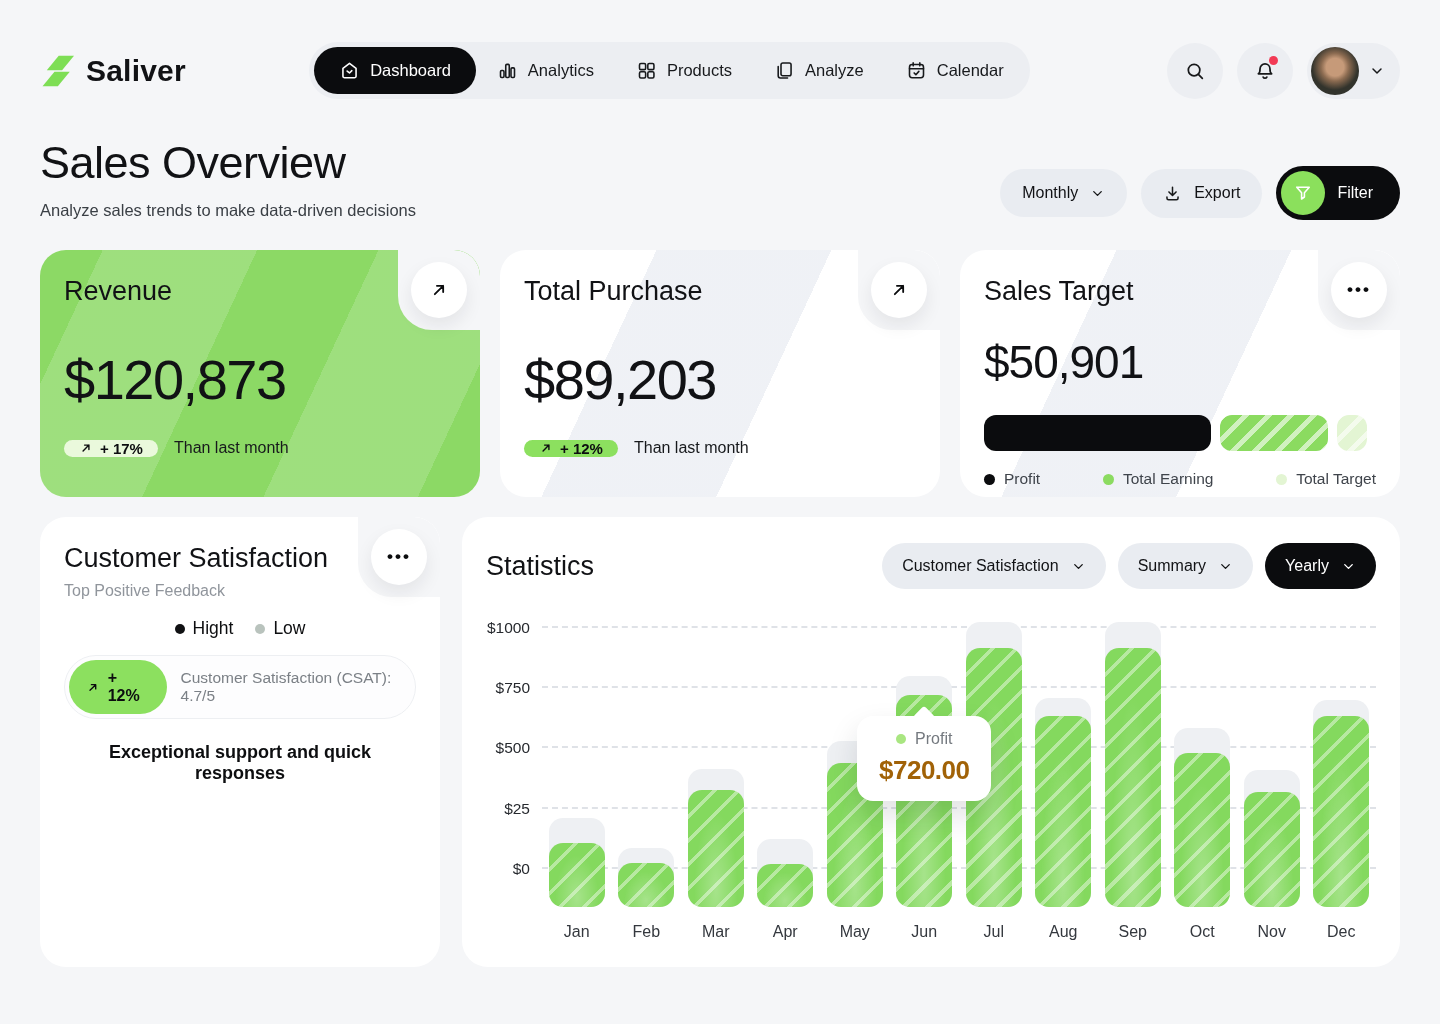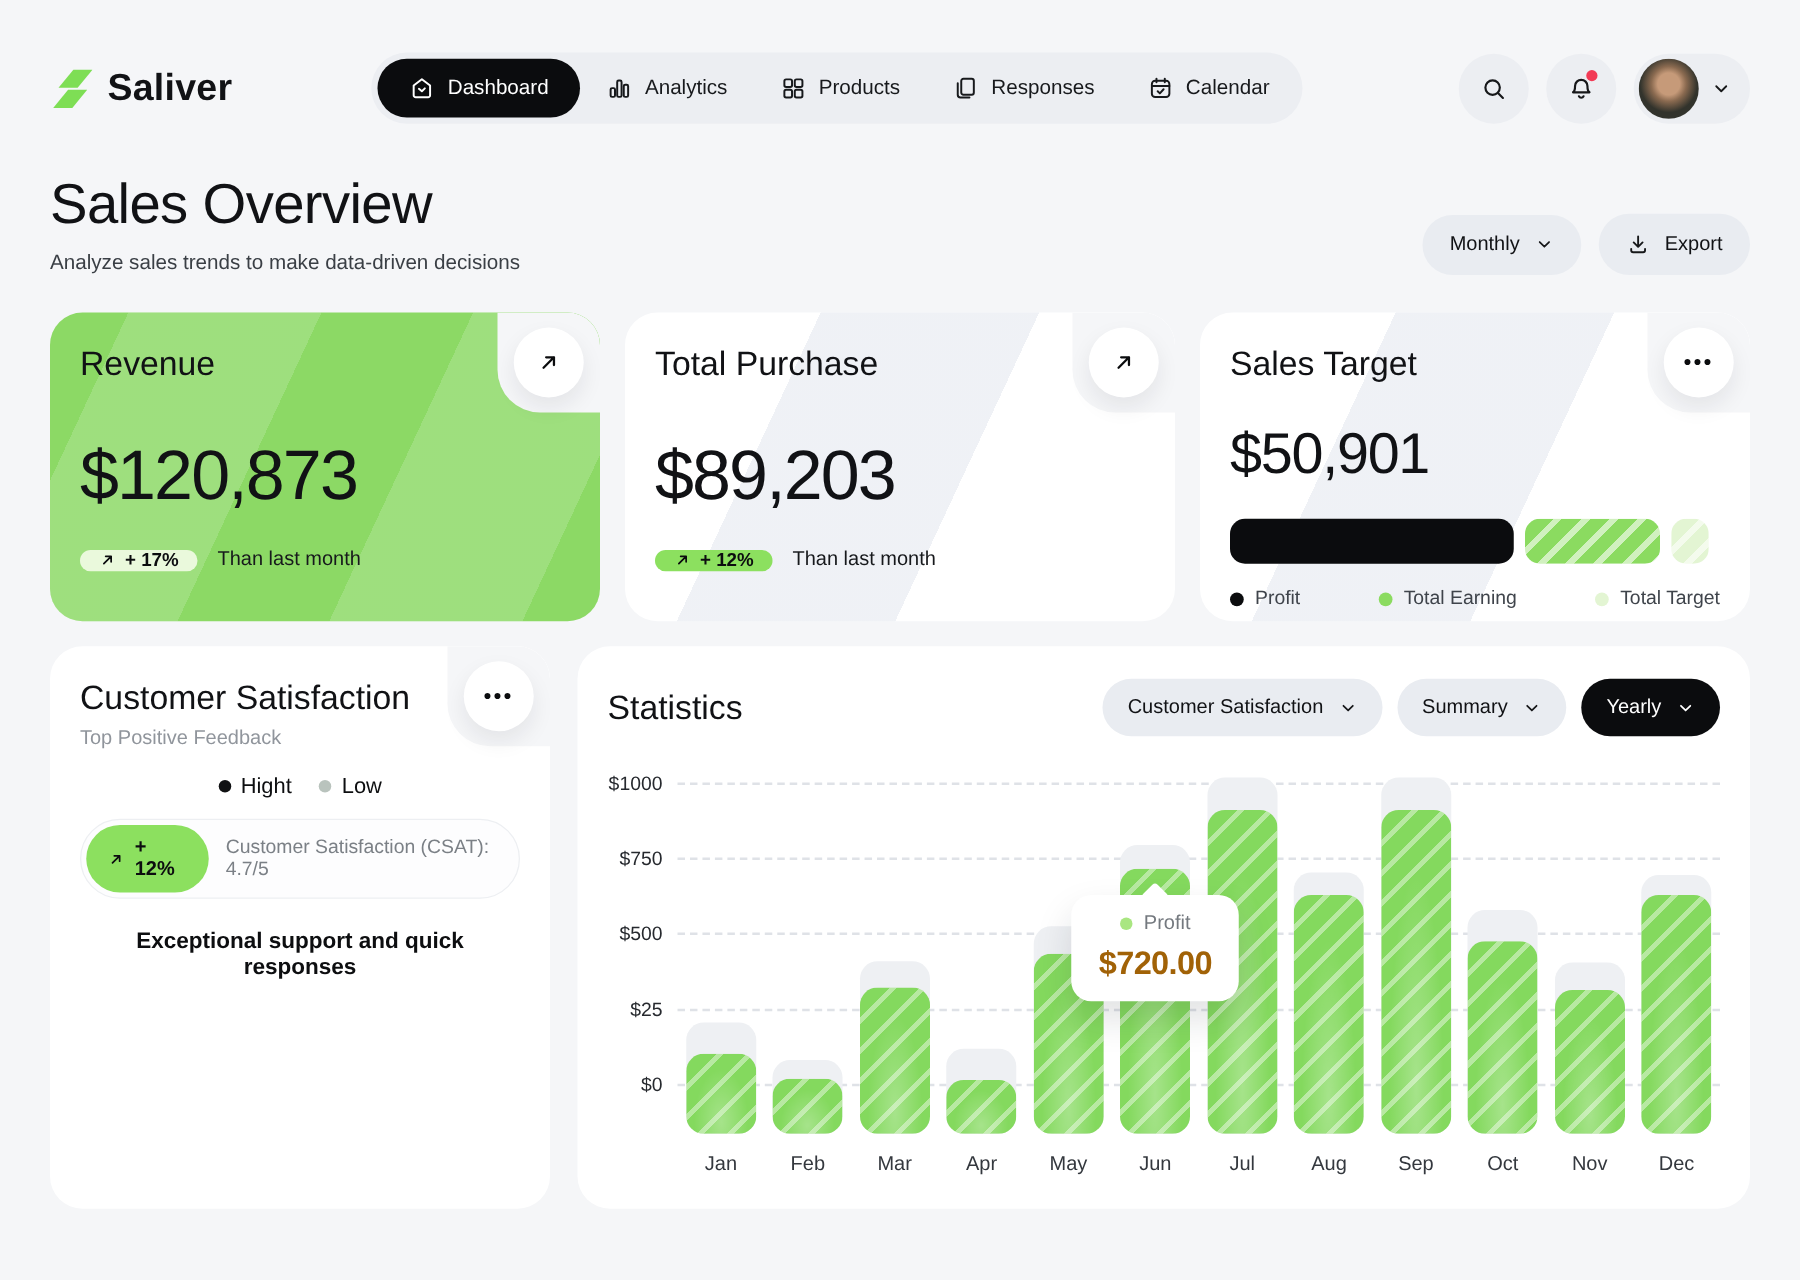--- a/index.html
+++ b/index.html
@@ -152,21 +152,21 @@
       </span>
       <span>Products</span>
     </div>
     <div class="nav-item">
       <span>
         <svg width="21" height="21" viewBox="0 0 24 24" fill="none" stroke="currentColor" stroke-width="1.8" stroke-linecap="round" stroke-linejoin="round">
           <rect x="8" y="3.5" width="11.5" height="14.5" rx="2"></rect>
           <path d="M4.8 7.5V18a2.5 2.5 0 0 0 2.5 2.5h8.2"></path>
         </svg>
       </span>
-      <span>Responses</span>
+      <span>Analyze</span>
     </div>
     <div class="nav-item">
       <span>
         <svg width="21" height="21" viewBox="0 0 24 24" fill="none" stroke="currentColor" stroke-width="1.8" stroke-linecap="round" stroke-linejoin="round">
           <rect x="4" y="5.2" width="16" height="15" rx="3"></rect>
           <path d="M8.2 3.3v3.4M15.8 3.3v3.4M4 10h16"></path>
           <path d="M9.3 14.8l2 2 3.4-3.8"></path>
         </svg>
       </span>
       <span>Calendar</span>
@@ -217,20 +217,28 @@
       </span>
     </div>
     <div class="ctl">
       <span>
         <svg width="19" height="19" viewBox="0 0 24 24" fill="none" stroke="#17181a" stroke-width="1.9" stroke-linecap="round" stroke-linejoin="round">
           <path d="M12 4v9.5M7.5 10 12 14.5 16.5 10"></path>
             <path d="M5 16.5V18a2 2 0 0 0 2 2h10a2 2 0 0 0 2-2v-1.5"></path>
         </svg>
       </span>
       <span>Export</span>
+    </div>
+    <div class="ctl filter">
+      <span class="filter-circle">
+        <svg width="20" height="20" viewBox="0 0 24 24" fill="none" stroke="#ffffff" stroke-width="1.9" stroke-linejoin="round">
+          <path d="M4.5 5h15l-5.8 6.6v5.2l-3.4 2.4v-7.6Z"></path>
+        </svg>
+      </span>
+      <span>Filter</span>
     </div>
   </div>
 </section>
 
 <section class="cards-row">
 
   <div class="card kpi revenue">
     <div class="kpi-title">Revenue</div>
     <div class="kpi-value">$120,873</div>
     <div class="badge-row">

